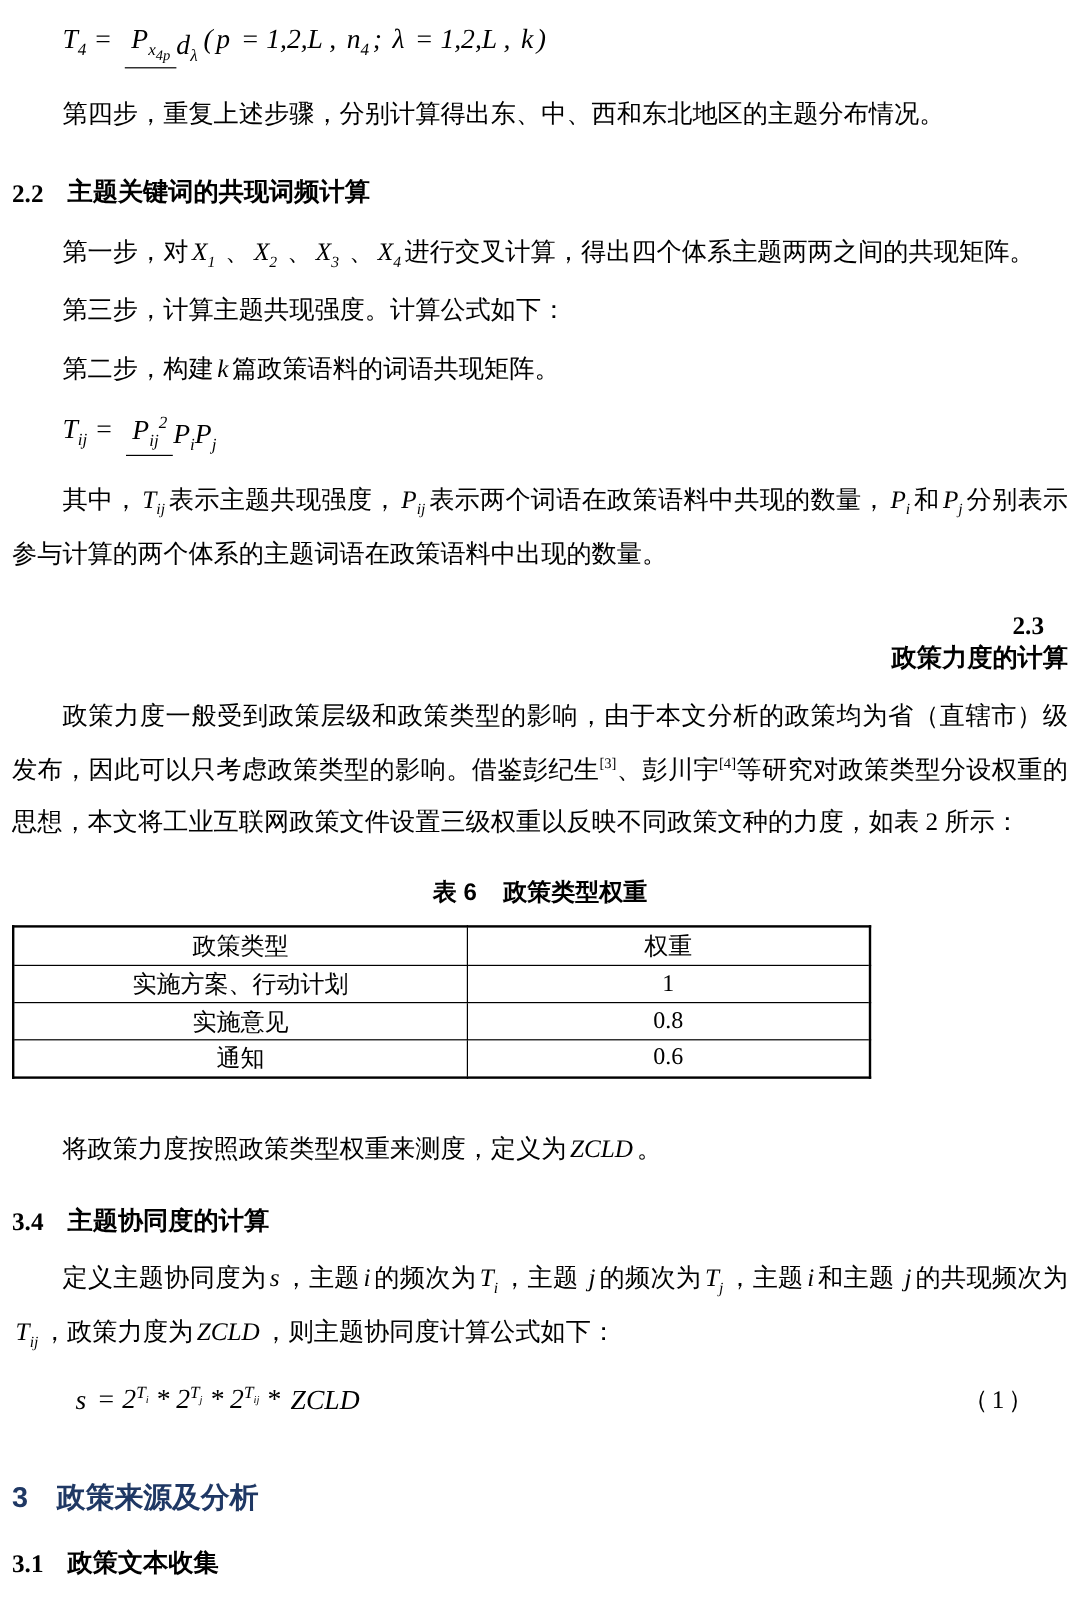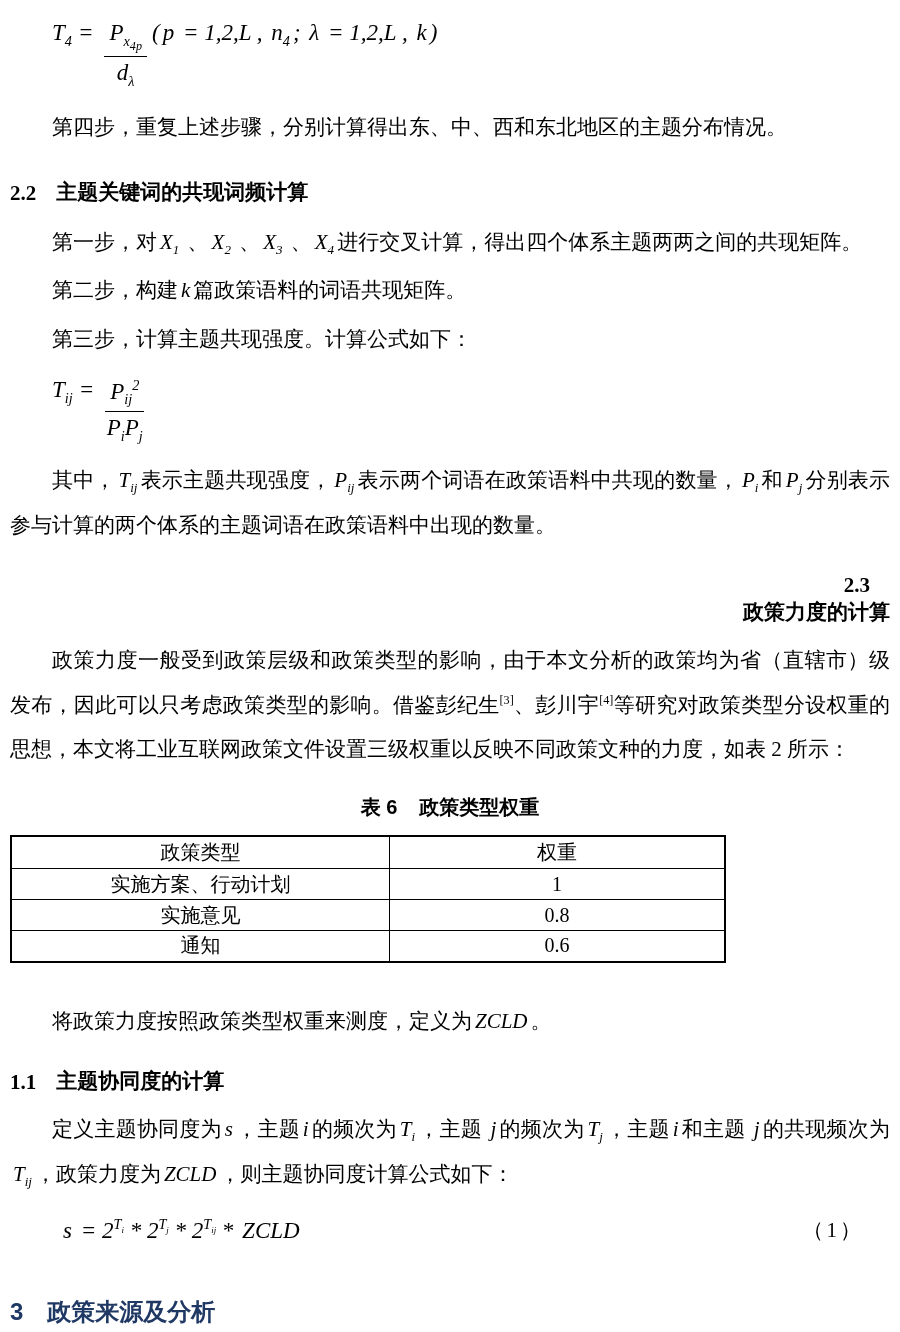--- a/index.html
+++ b/index.html
@@ -53,21 +53,21 @@
   .section-heading .h-num { margin-right: 24px; }
 
   
   .formula-row {
     display: flex;
     align-items: flex-start;
     font-family: "Liberation Serif", serif;
     font-style: italic;
     font-size: 23px;
   }
-  .frac { display: inline-flex; flex-direction: column; align-items: center; margin: 0 5px; }
+  .frac { display: inline-flex; align-items: center; margin: 0 5px; }
   .frac .num { padding: 0 5px 3px 5px; border-bottom: 1.6px solid #000; line-height: 1.15; }
   .frac .den { padding-top: 3px; line-height: 1.15; }
   .f-eq { margin: 0 6px; }
   .pow-m { font-style: italic; }
 
   .eq-row {
     display: flex;
     justify-content: space-between;
     align-items: center;
     padding: 0 26px 0 50px;
@@ -139,22 +139,22 @@
   </div>
 
   <p class="para" id="p-step4">第四步，重复上述步骤，分别计算得出东、中、西和东北地区的主题分布情况。</p>
 
   <h2 class="sub-heading" id="h-22">
     <span class="h-num">2.2</span>
     <span class="h-title">主题关键词的共现词频计算</span>
   </h2>
 
   <p class="para rich" id="p-step1">第一步，对<span class="m">X<sub>1</sub></span> 、<span class="m">X<sub>2</sub></span> 、<span class="m">X<sub>3</sub></span> 、<span class="m">X<sub>4</sub></span>进行交叉计算，得出四个体系主题两两之间的共现矩阵。</p>
+  <p class="para" id="p-step3">第三步，计算主题共现强度。计算公式如下：</p>
   <p class="para rich" id="p-step2">第二步，构建<span class="m">k</span>篇政策语料的词语共现矩阵。</p>
-  <p class="para" id="p-step3">第三步，计算主题共现强度。计算公式如下：</p>
 
   <div class="formula-row" id="f-tij">
     <span><span>T</span><sub>ij</sub></span>
     <span class="f-eq">=</span>
     <span class="frac">
       <span class="num"><span>P</span><sub>ij</sub><sup>2</sup></span>
       <span class="den"><span>P</span><sub>i</sub><span>P</span><sub>j</sub></span>
     </span>
   </div>
 
@@ -192,21 +192,21 @@
     <tr>
       <td>通知</td>
       <td>0.6</td>
     </tr>
   </tbody>
     </table>
 
   <p class="para rich" id="p-zcld">将政策力度按照政策类型权重来测度，定义为<span class="m">ZCLD</span>。</p>
 
   <h2 class="sub-heading" id="h-24">
-    <span class="h-num">1.1</span>
+    <span class="h-num">3.4</span>
     <span class="h-title">主题协同度的计算</span>
   </h2>
 
   <p class="para rich" id="p-synergy">定义主题协同度为<span class="m">s</span>，主题<span class="m">i</span>的频次为<span class="m">T<sub>i</sub></span>，主题 <span class="m">j</span>的频次为<span class="m">T<sub>j</sub></span>，主题<span class="m">i</span>和主题 <span class="m">j</span>的共现频次为<span class="m">T<sub>ij</sub></span>，政策力度为<span class="m">ZCLD</span>，则主题协同度计算公式如下：</p>
 
   <div class="eq-row" id="f-s">
     <span class="eq-left rich"><span class="m">s</span> = 2<sup><span class="pow-m">T<sub>i</sub></span></sup> * 2<sup><span class="pow-m">T<sub>j</sub></span></sup> * 2<sup><span class="pow-m">T<sub>ij</sub></span></sup> * <span class="m">ZCLD</span></span>
     <span class="eq-num">（1）</span>
   </div>
 

